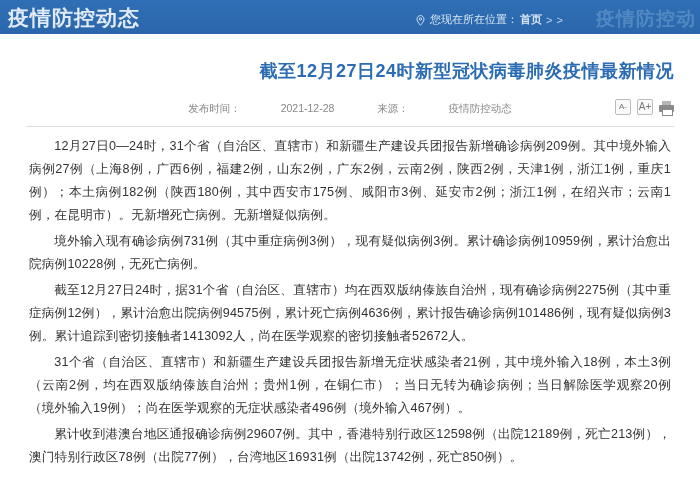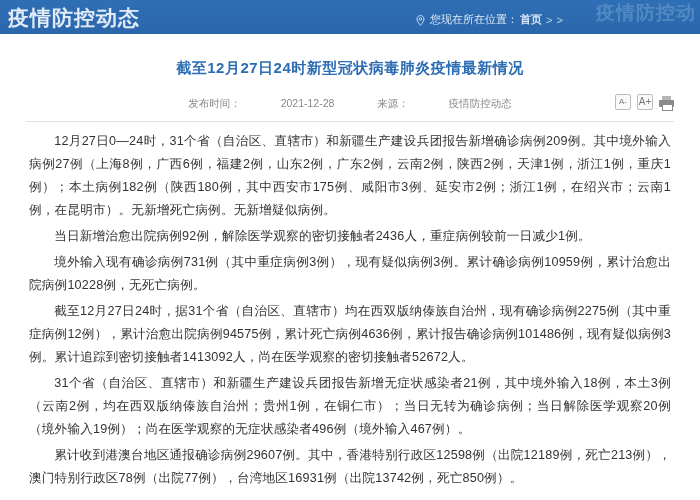--- a/index.html
+++ b/index.html
@@ -29,21 +29,21 @@
     font-size: 21px;
     font-weight: bold;
     color: #eaf2fb;
     letter-spacing: 1px;
     opacity: 0.95;
     white-space: nowrap;
   }
   .header-title-ghost {
     position: absolute;
     right: 4px;
-    top: 0;
+    top: 6px;
     font-size: 19px;
     font-weight: bold;
     color: #5e93c8;
     letter-spacing: 1px;
     white-space: nowrap;
     opacity: .75;
   }
   .breadcrumb {
     position: absolute;
     left: 415px;
@@ -72,22 +72,22 @@
     color: #bcd3ea;
     margin: 0 2px;
   }
 
   
   .article {
     padding: 0 26px;
   }
   .title {
     margin-top: 25px;
-    text-align: center;
-    font-size: 15px;
+    text-align: right;
+    font-size: 18px;
     font-weight: bold;
     color: #2b6cb3;
     letter-spacing: .5px;
   }
   .meta {
     margin-top: 19px;
     text-align: center;
     font-size: 10.5px;
     color: #888;
     position: relative;
@@ -194,19 +194,18 @@
         <div class="body"></div>
         <div class="out"></div>
       </div>
     </div>
   </div>
 
   <div class="divider"></div>
 
   <div class="body-text">
     <p>12月27日0—24时，31个省（自治区、直辖市）和新疆生产建设兵团报告新增确诊病例209例。其中境外输入病例27例（上海8例，广西6例，福建2例，山东2例，广东2例，云南2例，陕西2例，天津1例，浙江1例，重庆1例）；本土病例182例（陕西180例，其中西安市175例、咸阳市3例、延安市2例；浙江1例，在绍兴市；云南1例，在昆明市）。无新增死亡病例。无新增疑似病例。</p>
-    <p>当日新增治愈出院病例92例，解除医学观察的密切接触者2436人，重症病例较前一日减少1例。</p>
     <p>境外输入现有确诊病例731例（其中重症病例3例），现有疑似病例3例。累计确诊病例10959例，累计治愈出院病例10228例，无死亡病例。</p>
     <p>截至12月27日24时，据31个省（自治区、直辖市）均在西双版纳傣族自治州，现有确诊病例2275例（其中重症病例12例），累计治愈出院病例94575例，累计死亡病例4636例，累计报告确诊病例101486例，现有疑似病例3例。累计追踪到密切接触者1413092人，尚在医学观察的密切接触者52672人。</p>
     <p>31个省（自治区、直辖市）和新疆生产建设兵团报告新增无症状感染者21例，其中境外输入18例，本土3例（云南2例，均在西双版纳傣族自治州；贵州1例，在铜仁市）；当日无转为确诊病例；当日解除医学观察20例（境外输入19例）；尚在医学观察的无症状感染者496例（境外输入467例）。</p>
     <p>累计收到港澳台地区通报确诊病例29607例。其中，香港特别行政区12598例（出院12189例，死亡213例），澳门特别行政区78例（出院77例），台湾地区16931例（出院13742例，死亡850例）。</p>
   </div>
 </div>
 
 </body></html>

